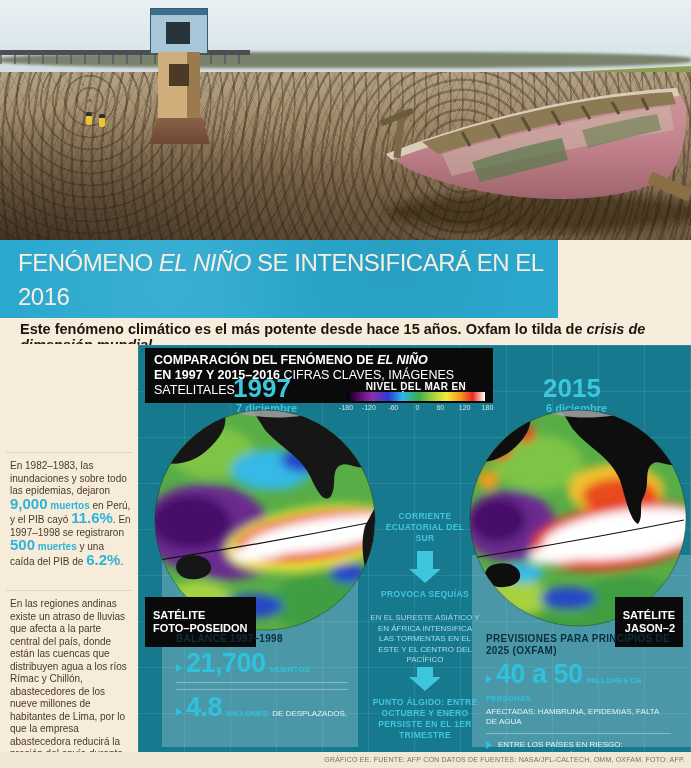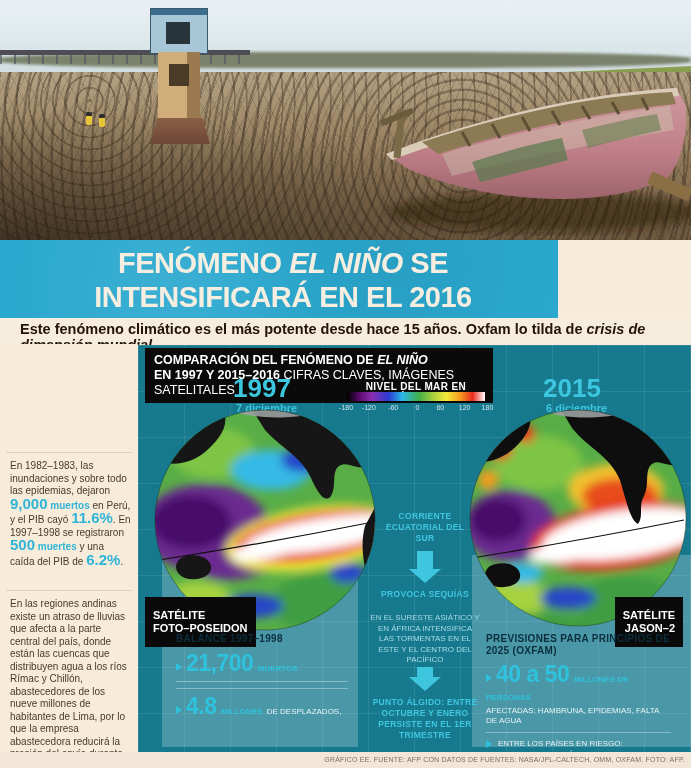--- a/index.html
+++ b/index.html
@@ -29,21 +29,21 @@
   #tower-cab{left:150px;top:8px;width:56px;height:44px;background:linear-gradient(180deg,#3b6e8e 0 14%,#a7c6d8 14% 100%);border:1px solid #3c5a6a;}
   #tower-win{left:166px;top:22px;width:24px;height:22px;background:#27343a;}
   #tower-body{left:158px;top:52px;width:42px;height:72px;background:linear-gradient(90deg,#cfae7c 0 70%,#9a7a4e 70% 100%);}
   #tower-win2{left:169px;top:64px;width:20px;height:22px;background:#4a3a26;}
   #tower-base{left:150px;top:118px;width:60px;height:26px;background:linear-gradient(180deg,#8a5f46,#6d4836);clip-path:polygon(12% 0,88% 0,100% 100%,0 100%);}
   
   #titleband{left:0;top:240px;width:558px;height:78px;background:
      radial-gradient(circle at 30% 60%, rgba(255,255,255,.08), transparent 40%),
      radial-gradient(circle at 70% 30%, rgba(0,0,0,.06), transparent 45%),
      #2ba8cf;}
-  #title{left:18px;top:246px;width:530px;color:#f6eee0;font-size:29px;line-height:34px;font-weight:700;letter-spacing:-.5px;text-align:center;}
+  #title{left:18px;top:246px;width:530px;color:#f6eee0;font-size:24px;line-height:34px;font-weight:400;letter-spacing:-.5px;}
   #capbox{left:558px;top:240px;width:133px;height:78px;background:#0d0c0a;box-sizing:border-box;padding:5px 7px;text-align:right;}
   #capdate{color:#41c3da;font-weight:bold;font-size:8px;letter-spacing:.5px;}
   #captext{color:#dcd3c4;font-size:6.6px;line-height:1.42;margin-top:2px;}
   #capcredit{color:#41c3da;font-weight:bold;}
   #substrip{left:0;top:318px;width:691px;height:26px;background:#f6eddd;}
   #subtext{left:20px;top:321px;width:660px;color:#241309;font-size:14.5px;font-weight:bold;}
 
   
   #sidebar{left:0;top:344px;width:138px;height:408px;background:#f6ecd9;}
   .side-p{left:10px;width:121px;color:#4a392c;font-size:10px;line-height:12.5px;}
@@ -70,21 +70,21 @@
   .tick{position:absolute;top:0;transform:translateX(-50%);color:#cfe6ee;font-size:7px;}
   .globe{position:absolute;}
   .satlbl{background:#0a0a0a;color:#fff;font-weight:800;font-size:11px;line-height:13px;padding:12px 8px;}
   
   .flow-h{color:#3fc6df;font-weight:800;font-size:8.5px;line-height:11px;text-align:center;letter-spacing:.3px;}
   .flow-b{color:#a9dbe8;font-size:8px;line-height:10.5px;text-align:center;}
   .arrow-down{width:16px;height:18px;background:#3fc6df;margin:0 auto;}
   .arrow-head{width:0;height:0;border-left:16px solid transparent;border-right:16px solid transparent;border-top:14px solid #3fc6df;margin:0 auto;}
   
   .stat-title{color:#0c2e3d;font-weight:800;font-size:10px;letter-spacing:.3px;line-height:12px;}
-  .stat-big{color:#2fc2dd;font-weight:800;font-size:23px;line-height:23px;letter-spacing:-.5px;margin-top:29px;}
+  .stat-big{color:#2fc2dd;font-weight:800;font-size:27px;line-height:23px;letter-spacing:-.5px;margin-top:29px;}
   .stat-unit{color:#2fc2dd;font-weight:800;font-size:8px;}
   .stat-rest{color:#e8f4f7;font-size:8px;}
   .stat-sub{color:#e8f4f7;font-size:8px;line-height:10px;margin-top:2px;}
   .stat-sep{height:1px;background:rgba(255,255,255,.35);margin:6px 0;}
   .tri{display:inline-block;width:0;height:0;border-top:4px solid transparent;border-bottom:4px solid transparent;border-left:6px solid #2fc2dd;margin-right:4px;}
   .prev-item{color:#e8f4f7;font-size:8px;line-height:10.5px;display:flex;gap:2px;}
 
   
   #footer{left:0;top:752px;width:691px;height:16px;background:#f2e7d7;}
   #footnote{position:absolute;right:6px;top:4px;color:#7d6c5b;font-size:7px;letter-spacing:.2px;}

